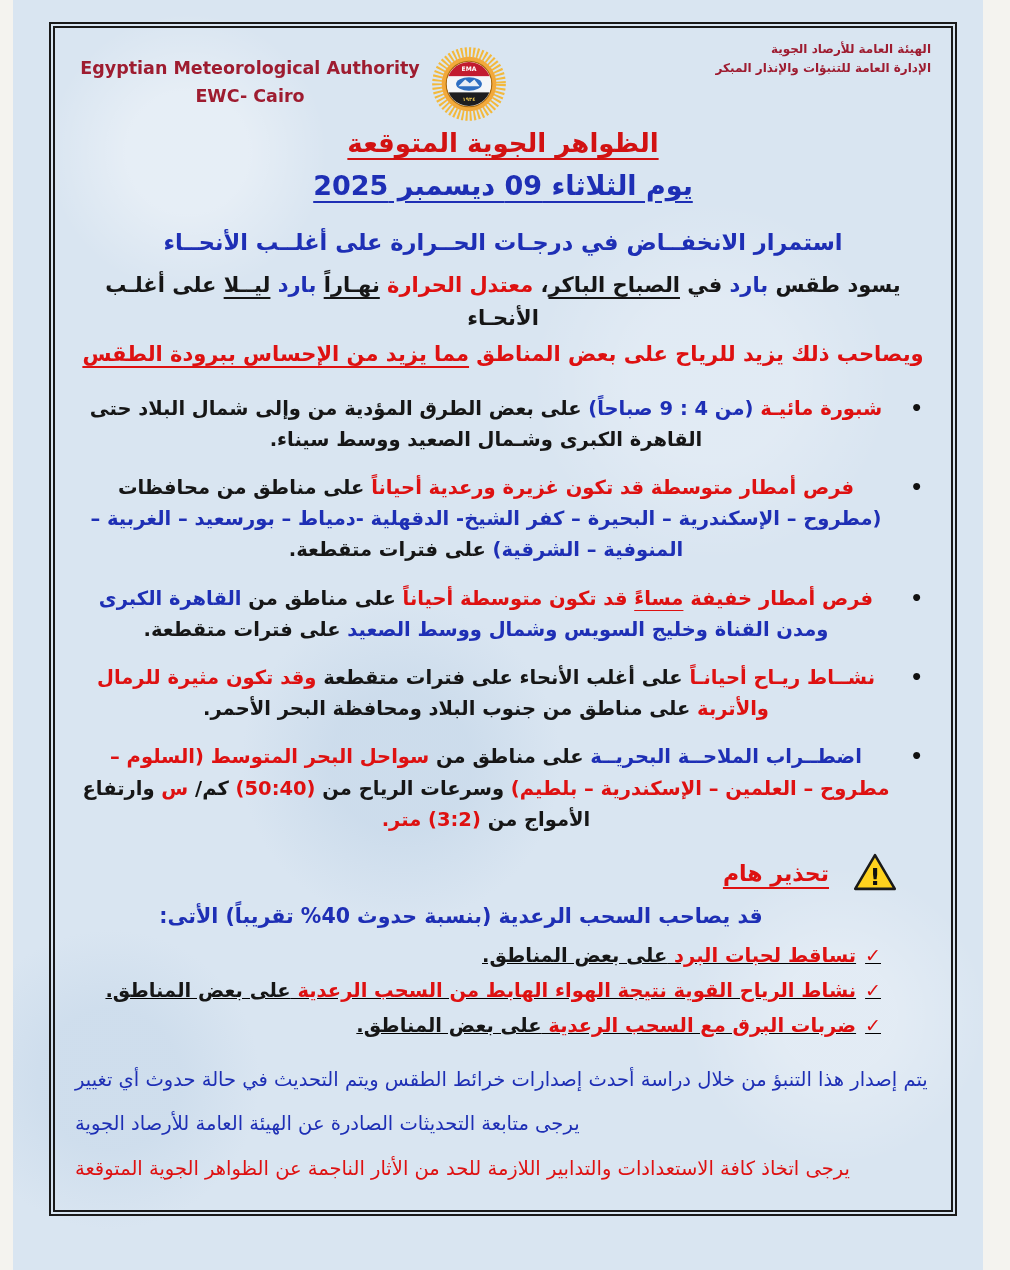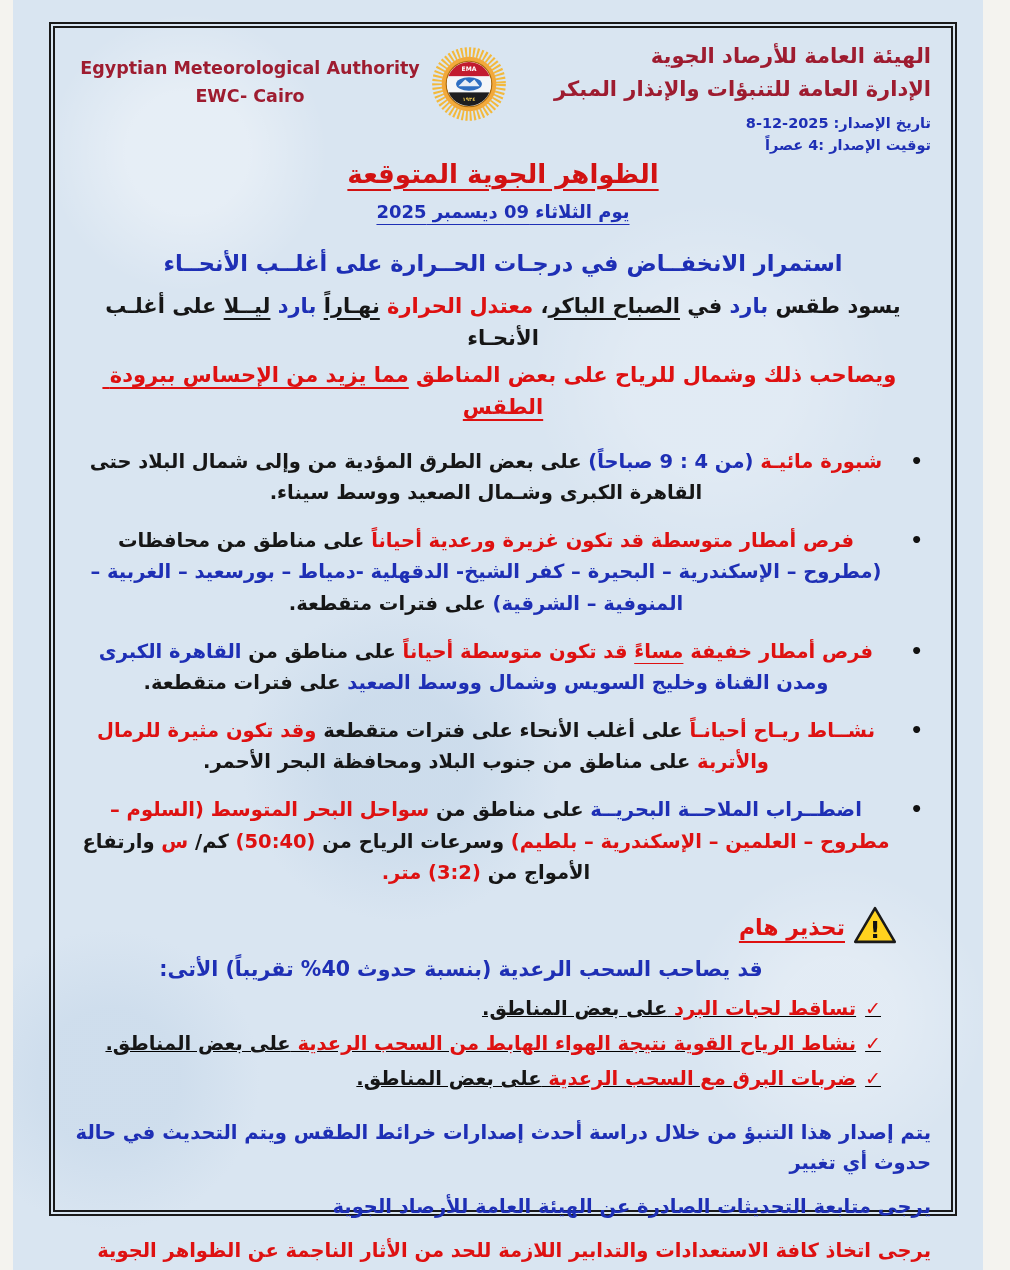--- a/index.html
+++ b/index.html
@@ -27,56 +27,56 @@
   .frame-inner{
     border:2px solid #1a1a1a;height:100%;box-sizing:border-box;
     padding:12px 20px 0 20px;
   }
   
   .hdr{display:flex;align-items:flex-start;}
   .hdr-left{width:350px;text-align:center;color:#9e1c30;font-weight:bold;
     font-size:17.5px;line-height:1.6;padding-top:14px;direction:ltr;}
   .hdr-logo{flex:0 0 auto;margin:6px 6px 0 6px;}
   .hdr-right{flex:1;direction:rtl;}
-  .hdr-ar{color:#9e1c30;font-weight:bold;font-size:21px;line-height:1.55;text-align:right;padding-left:4px;}
+  .hdr-ar{color:#9e1c30;font-weight:bold;font-size:12px;line-height:1.55;text-align:right;padding-left:4px;}
   .hdr-date{color:#1e2fb5;font-weight:bold;font-size:14.5px;line-height:1.5;
     text-align:right;padding-left:28px;margin-top:8px;}
   
   .title{direction:rtl;text-align:center;color:#d21212;font-weight:bold;font-size:26px;
     margin-top:2px;text-decoration:underline;text-underline-offset:6px;}
-  .subtitle{direction:rtl;text-align:center;color:#1e2fb5;font-weight:bold;font-size:18px;
+  .subtitle{direction:rtl;text-align:center;color:#1e2fb5;font-weight:bold;font-size:27px;
     margin-top:12px;text-decoration:underline;text-underline-offset:6px;}
   .headline{direction:rtl;text-align:center;color:#1e2fb5;font-weight:bold;font-size:22.5px;margin-top:28px;}
   .intro{direction:rtl;text-align:center;font-weight:bold;font-size:21px;line-height:1.55;margin-top:14px;}
   .intro2{margin-top:4px;}
   
   .seg{white-space:pre-wrap;}
   .seg.black{color:#161616;}
   .seg.red{color:#de1111;}
   .seg.blue{color:#1e2fb5;}
   .seg.black-u{color:#161616;text-decoration:underline;text-underline-offset:5px;text-align:center;}
   .seg.red-u{color:#de1111;text-decoration:underline;text-underline-offset:5px;}
   
   .bullets{margin-top:22px;}
   .bullet{direction:rtl;position:relative;text-align:center;font-weight:bold;
     font-size:19.5px;line-height:1.6;padding-right:38px;padding-left:4px;margin-bottom:17px;}
   .bullet .dot{position:absolute;right:8px;top:-1px;color:#111;font-size:20px;}
   
-  .warn-head{display:flex;justify-content:flex-end;align-items:center;gap:8px;
+  .warn-head{display:flex;justify-content:flex-end;align-items:center;gap:24px;
     padding-right:34px;margin-top:2px;}
   .warn-title{color:#de1111;font-weight:bold;font-size:22px;
     text-decoration:underline;text-underline-offset:6px;direction:rtl;}
   .warn-lead{direction:rtl;text-align:center;padding-right:84px;color:#1e2fb5;
     font-weight:bold;font-size:20.5px;margin-top:8px;}
   .warn-items{direction:rtl;padding-right:50px;margin-top:10px;text-decoration:underline;}
   .witem{font-weight:bold;font-size:19.5px;line-height:1.8;text-align:right;}
   .witem .check{color:#de1111;margin-left:9px;font-size:19px;}
   
   .footer{margin-top:22px;}
-  .fline{direction:rtl;text-align:right;font-weight:bold;font-size:19.5px;line-height:1.5;margin-bottom:15px;}
+  .fline{direction:rtl;text-align:left;font-weight:normal;font-size:19.5px;line-height:1.5;margin-bottom:15px;}
   .f-blue{color:#1e2fb5;}
   .f-red{color:#de1111;}
 </style>
 </head>
 <body>
 
 <div class="paper">
   <div class="frame">
     <div class="frame-inner">
 
@@ -100,33 +100,29 @@
               <text x="50" y="33" font-size="8" font-weight="bold" fill="#ffffff" text-anchor="middle" font-family="DejaVu Sans, sans-serif">EMA</text>
               <ellipse cx="50" cy="50" rx="17" ry="9" fill="#2e6fc2"></ellipse>
               <path d="M36 53 L45 44 L51 49 L57 44 L64 53 Z" fill="#e8eef5"></path>
               <text x="50" y="72" font-size="7" font-weight="bold" fill="#e8c24a" text-anchor="middle" font-family="DejaVu Sans, sans-serif">١٩٣٤</text>
             </g>
           </svg>
         </div>
         <div class="hdr-right">
           <div class="hdr-ar">الهيئة العامة للأرصاد الجوية</div>
           <div class="hdr-ar">الإدارة العامة للتنبؤات والإنذار المبكر</div>
-          <div class="hdr-date">
-            <div>تاريخ الإصدار: 2025-12-8</div>
-            <div>توقيت الإصدار :4 عصراً</div>
-          </div>
         </div>
       </div>
 
       <div class="title">الظواهر الجوية المتوقعة</div>
       <div class="subtitle">يوم الثلاثاء 09 ديسمبر 2025</div>
       <div class="headline">استمرار الانخفــاض في درجـات الحــرارة على أغلــب الأنحــاء</div>
 
       <div class="intro"><span class="seg black">يسود طقس </span><span class="seg blue">بارد </span><span class="seg black">في </span><span class="seg black-u">الصباح الباكر</span><span class="seg black">، </span><span class="seg red">معتدل الحرارة </span><span class="seg black-u">نهـاراً</span><span class="seg black"> </span><span class="seg blue">بارد </span><span class="seg black-u">ليــلا</span><span class="seg black"> على أغلـب الأنحـاء</span></div>
-      <div class="intro intro2"><span class="seg red">ويصاحب ذلك وشمال للرياح على بعض المناطق </span><span class="seg red-u">مما يزيد من الإحساس ببرودة الطقس</span></div>
+      <div class="intro intro2"><span class="seg red">ويصاحب ذلك يزيد للرياح على بعض المناطق </span><span class="seg red-u">مما يزيد من الإحساس ببرودة الطقس</span></div>
 
       <div class="bullets">
         <div class="bullet">
           <span class="dot">•</span>
           <span><span class="seg red">شبورة مائيـة </span><span class="seg blue">(من 4 : 9 صباحاً) </span><span class="seg black">على بعض الطرق المؤدية من وإلى شمال البلاد حتى القاهرة الكبرى وشـمال الصعيد ووسط سيناء.</span></span>
         </div>
         <div class="bullet">
           <span class="dot">•</span>
           <span><span class="seg red">فرص أمطار متوسطة قد تكون غزيرة ورعدية أحياناً </span><span class="seg black">على مناطق من محافظات </span><span class="seg blue">(مطروح – الإسكندرية – البحيرة – كفر الشيخ- الدقهلية -دمياط – بورسعيد – الغربية – المنوفية – الشرقية) </span><span class="seg black">على فترات متقطعة.</span></span>
         </div>

